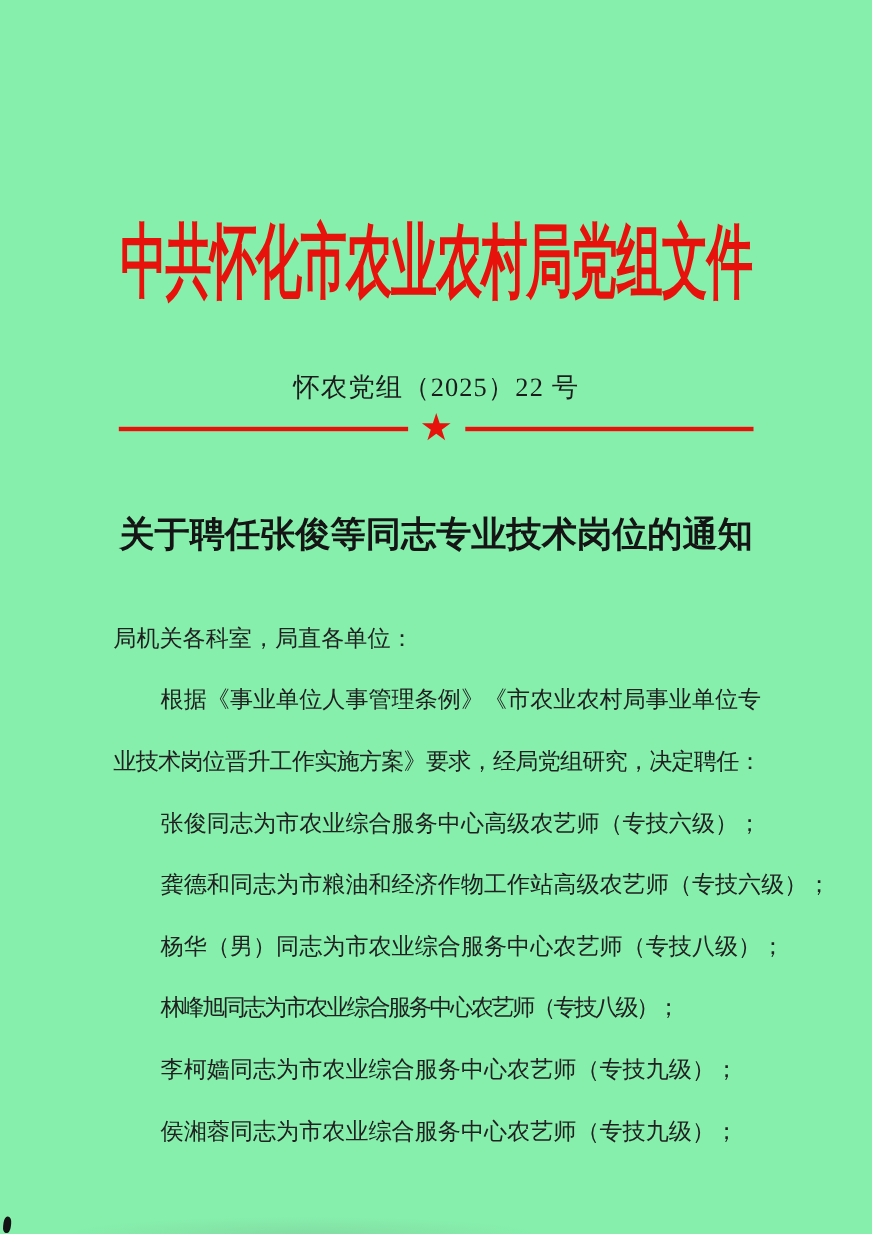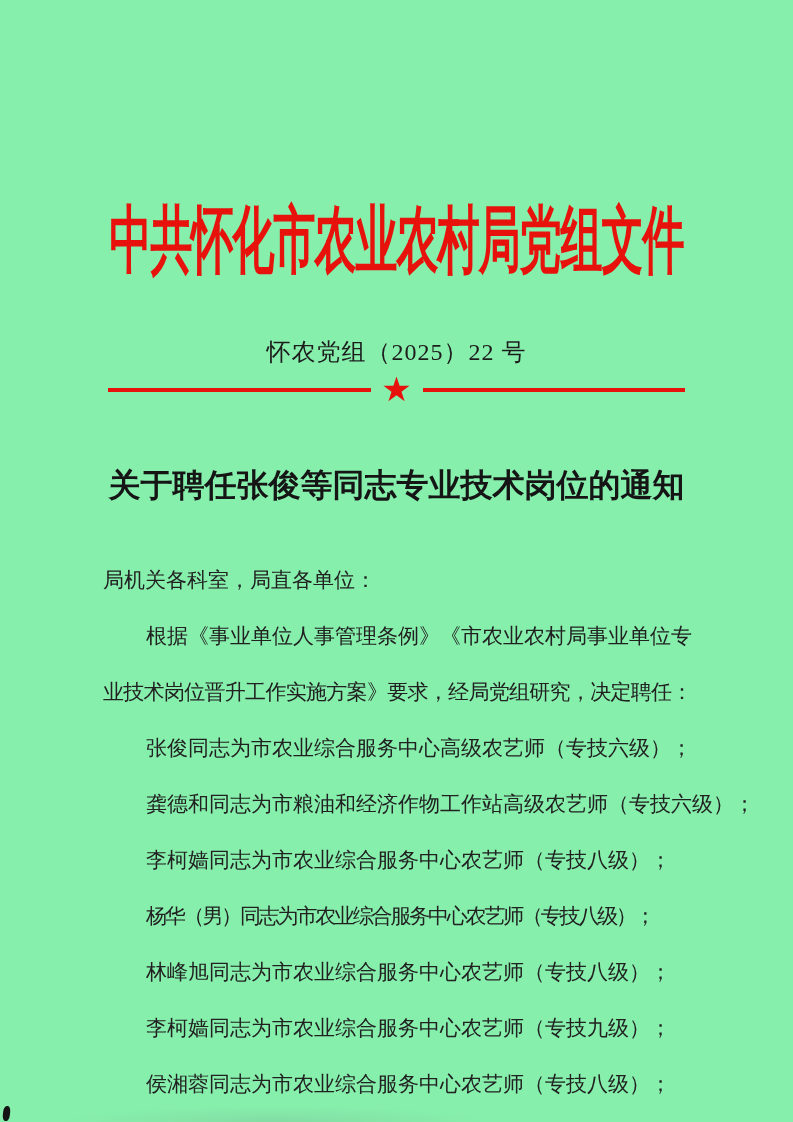--- a/index.html
+++ b/index.html
@@ -137,23 +137,22 @@
 
   <div class="doc-title">关于聘任张俊等同志专业技术岗位的通知</div>
 
   <div class="body">
 
   <div class="body-line">局机关各科室，局直各单位：</div>
       <div class="body-line indent">根据《事业单位人事管理条例》《市农业农村局事业单位专</div>
       <div class="body-line">业技术岗位晋升工作实施方案》要求，经局党组研究，决定聘任：</div>
       <div class="body-line indent">张俊同志为市农业综合服务中心高级农艺师（专技六级）；</div>
       <div class="body-line indent">龚德和同志为市粮油和经济作物工作站高级农艺师（专技六级）；</div>
-      <div class="body-line indent">李柯嫱同志为市农业综合服务中心农艺师（专技八级）；</div>
       <div class="body-line indent">杨华（男）同志为市农业综合服务中心农艺师（专技八级）；</div>
       <div class="body-line indent">林峰旭同志为市农业综合服务中心农艺师（专技八级）；</div>
       <div class="body-line indent">李柯嫱同志为市农业综合服务中心农艺师（专技九级）；</div>
-      <div class="body-line indent">侯湘蓉同志为市农业综合服务中心农艺师（专技八级）；</div>
+      <div class="body-line indent">侯湘蓉同志为市农业综合服务中心农艺师（专技九级）；</div>
     </div>
 
   <div class="corner-mark"></div>
   <div class="bottom-smudge"></div>
 
 </div>
 
 </body></html>

